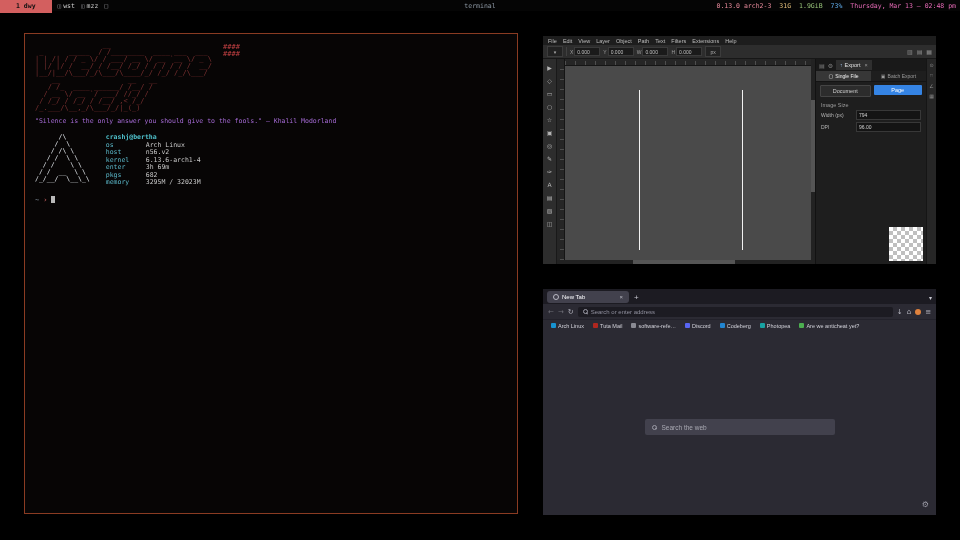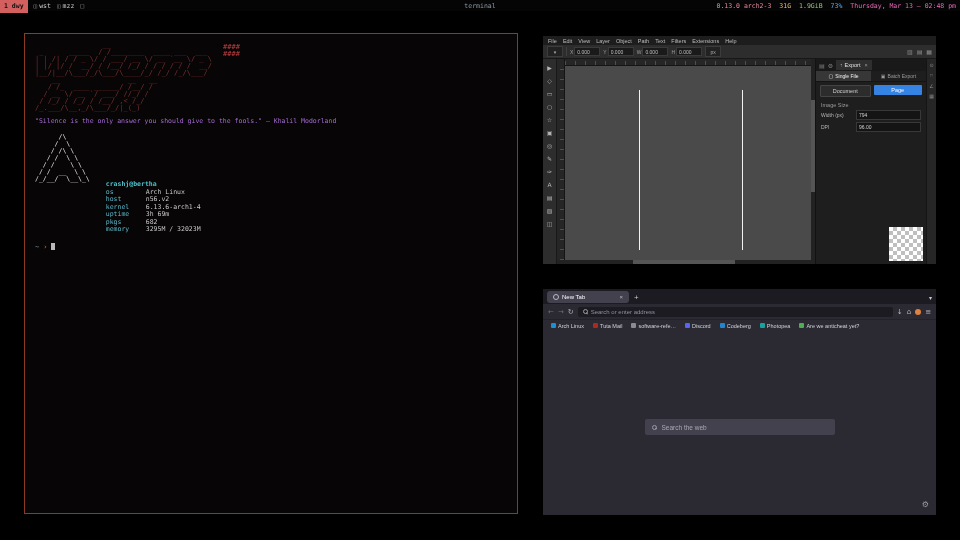--- a/index.html
+++ b/index.html
@@ -6,39 +6,39 @@
   body{
     width:960px;height:540px;background:#000;overflow:hidden;position:relative;
     font-family:"Liberation Sans",sans-serif;-webkit-font-smoothing:antialiased;
   }
   
   .statusbar{
     position:absolute;top:0;left:0;width:960px;height:11px;background:#050505;
     display:flex;align-items:center;font-family:"DejaVu Sans Mono",monospace;
     font-size:6.5px;color:#b8b8b8;
   }
-  .sb-tag{background:#d35f5f;color:#111;height:14px;display:flex;align-items:center;padding:0 4px;font-weight:bold;}
+  .sb-tag{background:#d35f5f;color:#111;height:14px;display:flex;align-items:center;padding:0 16px;font-weight:bold;}
   .sb-win{display:flex;align-items:center;gap:2px;margin-left:6px;color:#cfcfcf;}
   .sb-win .wicon{font-size:6px;color:#9a9aa0;}
   .sb-layout{margin-left:6px;color:#9a9aa0;}
   .sb-title{position:absolute;left:0;right:0;text-align:center;color:#8f9aa6;pointer-events:none;}
   .sb-right{margin-left:auto;display:flex;align-items:center;gap:8px;padding-right:4px;z-index:2;}
   
   .terminal{
     position:absolute;left:24px;top:33px;width:494px;height:481px;box-sizing:border-box;
     background:#070505;border:1px solid #8a3b22;padding:8px 10px;
     font-family:"DejaVu Sans Mono",monospace;color:#cccccc;
   }
   .term-banner{position:relative;}
   .term-banner pre{margin:0;font-family:"DejaVu Sans Mono",monospace;font-size:7px;line-height:7px;color:#7a3030;}
   .banner-accent{position:absolute;left:188px;top:2px;white-space:pre;font-size:7px;line-height:7px;color:#c34043;}
   .term-quote{margin-top:5px;font-size:6.5px;color:#a46ad4;}
   .fetch{display:flex;gap:16px;margin-top:9px;}
   .fetch pre{margin:0;font-family:"DejaVu Sans Mono",monospace;font-size:6.5px;line-height:7px;color:#e8edf2;}
-  .fetch-info{font-size:6.5px;line-height:7.5px;margin-top:47px;}
+  .fetch-info{font-size:6.5px;line-height:7.5px;}
   .fetch-title{color:#4fc1cc;font-weight:bold;}
   .frow .flabel{display:inline-block;width:40px;color:#5bb8c9;}
   .frow .fval{color:#c9c9c9;}
   .prompt{margin-top:9px;font-size:7px;display:flex;align-items:center;gap:4px;}
   .prompt .cwd{color:#7f8c98;}
   .prompt .psym{color:#d96a6a;}
   .cursor{width:4px;height:7px;background:#b9b9b9;display:inline-block;}
   
   .inkscape{
     position:absolute;left:543px;top:36px;width:393px;height:228px;background:#262626;
@@ -179,21 +179,21 @@
       <div class="frow">
         <span class="flabel">os</span><span class="fval">Arch Linux</span>
       </div>
       <div class="frow">
         <span class="flabel">host</span><span class="fval">n56.v2</span>
       </div>
       <div class="frow">
         <span class="flabel">kernel</span><span class="fval">6.13.6-arch1-4</span>
       </div>
       <div class="frow">
-        <span class="flabel">uptime</span><span class="fval">3h 69m</span>
+        <span class="flabel">enter</span><span class="fval">3h 69m</span>
       </div>
       <div class="frow">
         <span class="flabel">pkgs</span><span class="fval">682</span>
       </div>
       <div class="frow">
         <span class="flabel">memory</span><span class="fval">3295M / 32023M</span>
       </div>
     </div>
   </div>
   <div class="prompt">

